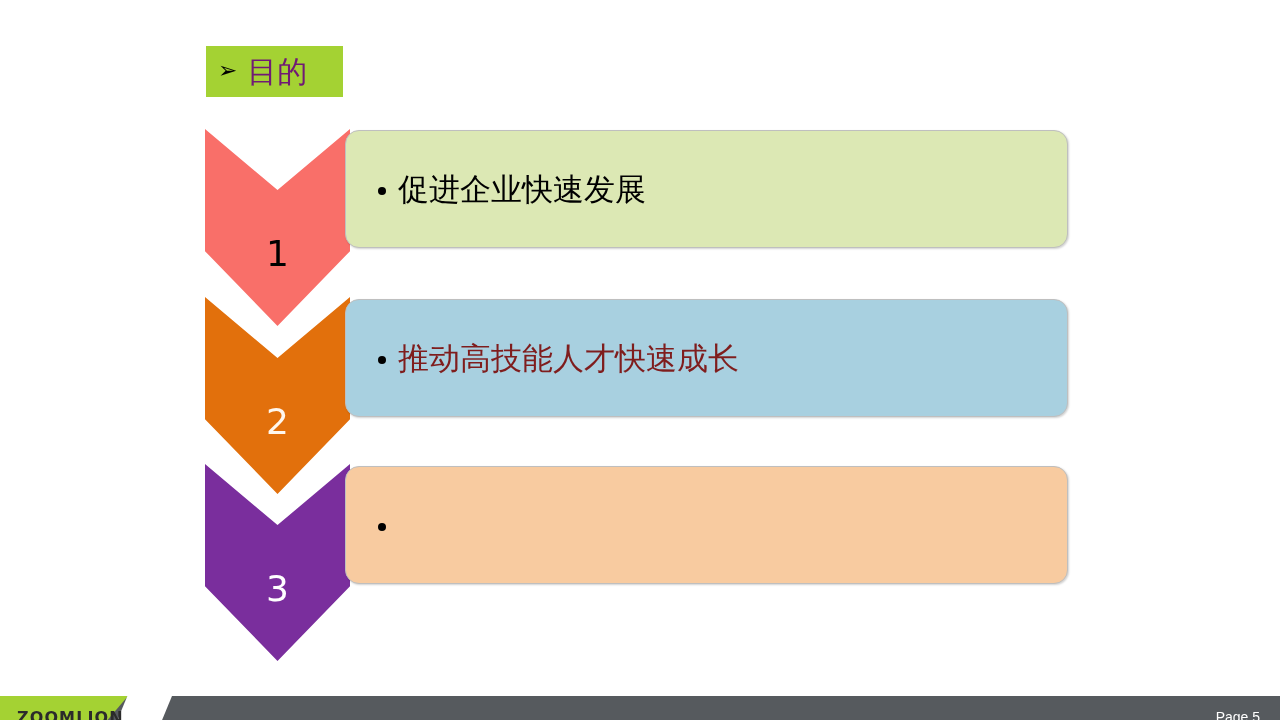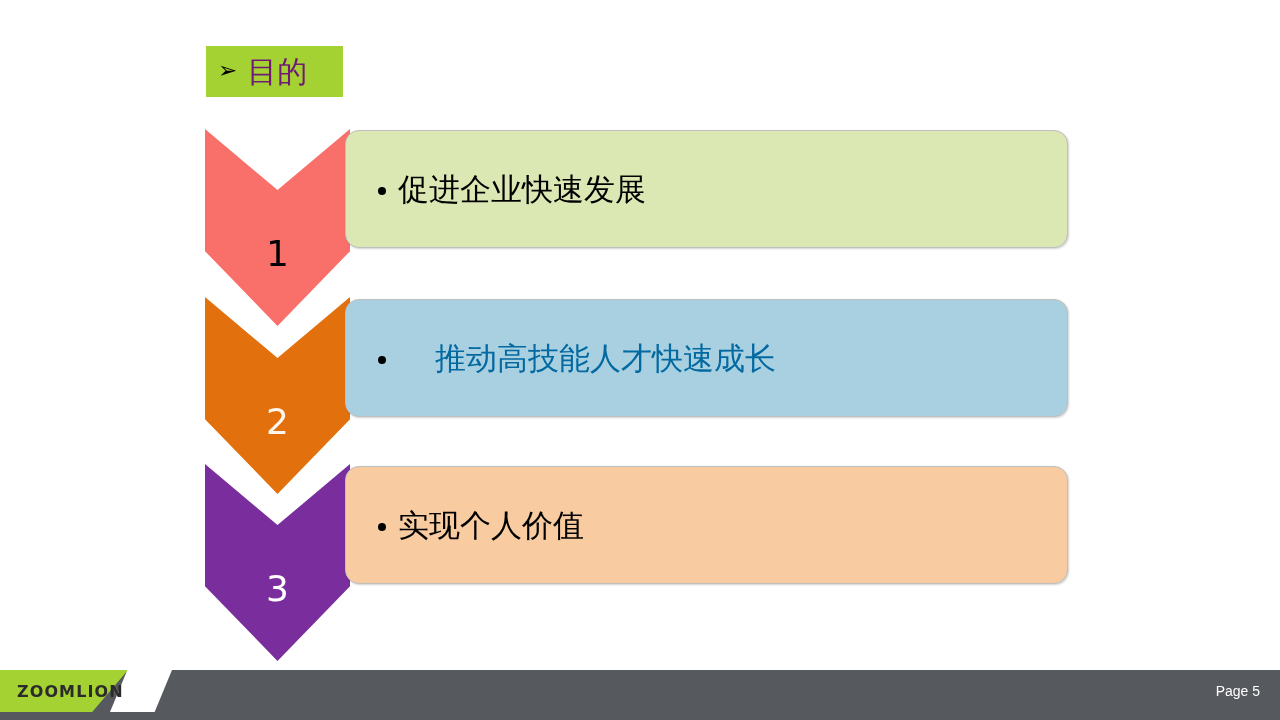--- a/index.html
+++ b/index.html
@@ -98,21 +98,21 @@
   #row-2 .textbox { top:299px; height:118px; }
 
   #row-3 .chevron { left:205px; top:464px; height:197px; }
   #row-3 .chevron .num { top:107px; }
   #row-3 .textbox { top:466px; height:118px; }
 
   
   #footer {
     position:absolute;
     left:0; bottom:0;
-    width:1280px; height:50px;
+    width:1280px; height:24px;
     background:#565A5E;
     overflow:hidden;
   }
   #footer-green {
     position:absolute;
     left:0; top:0;
     width:128px; height:42px;
     background:#A4D233;
     clip-path:polygon(0 0, 100% 0, 72% 100%, 0 100%);
   }
@@ -162,33 +162,32 @@
     </div>
   </div>
 
   <div class="row" id="row-2">
     <div class="chevron" style="background: rgb(226, 112, 12);">
       <span class="num" style="color: rgb(255, 247, 238);">2</span>
     </div>
     <div class="textbox" style="background: rgb(168, 208, 224);">
       <div class="bullet-row">
         <span class="bullet-dot"></span>
-        <span class="bullet-text" style="color: #0369a1; margin-left: 37px;">推动高技能人才快速成长</span>
+        <span class="bullet-text" style="color: #7f1d1d;">推动高技能人才快速成长</span>
       </div>
     </div>
   </div>
 
   <div class="row" id="row-3">
     <div class="chevron" style="background: rgb(122, 46, 157);">
       <span class="num" style="color: rgb(255, 255, 255);">3</span>
     </div>
     <div class="textbox" style="background: rgb(248, 203, 160);">
       <div class="bullet-row">
         <span class="bullet-dot"></span>
-        <span class="bullet-text" style="color: rgb(0, 0, 0);">实现个人价值</span>
       </div>
     </div>
   </div>
 
   <div id="footer" style="background: rgb(86, 90, 94);">
     <div id="footer-green" style="background: rgb(164, 210, 51);"></div>
     <div id="footer-white-slash"></div>
     <div id="footer-logo-text" style="color: rgb(43, 43, 43);">ZOOMLION</div>
     <div id="footer-page" style="color: rgb(255, 255, 255);">Page 5</div>
   </div>

